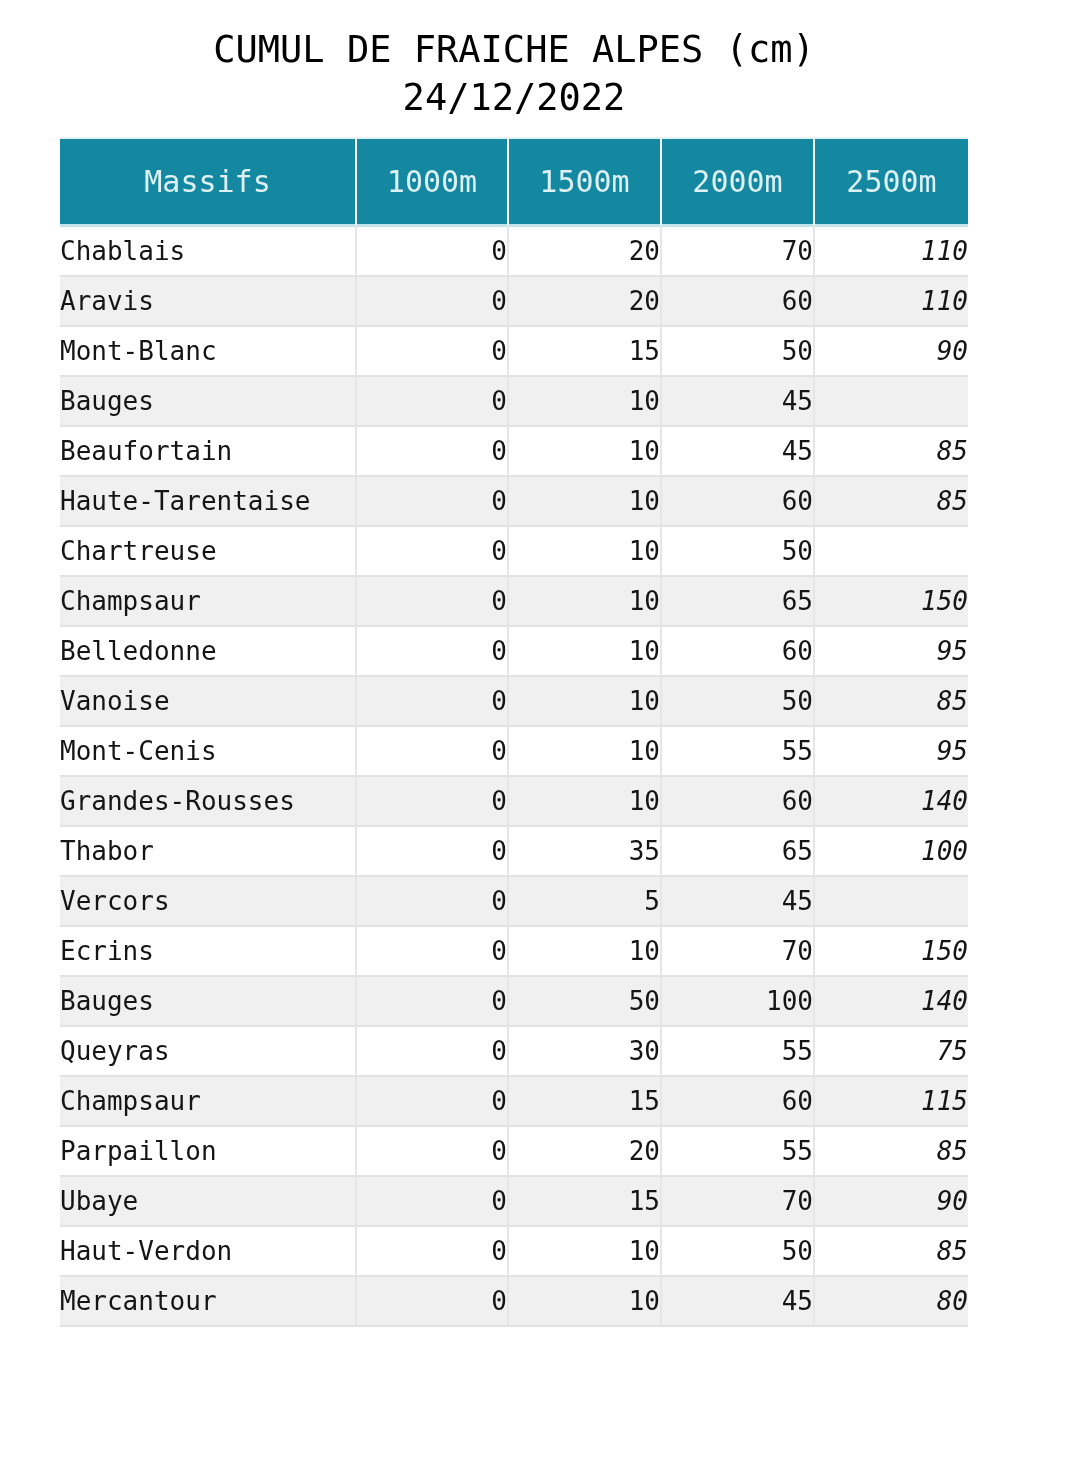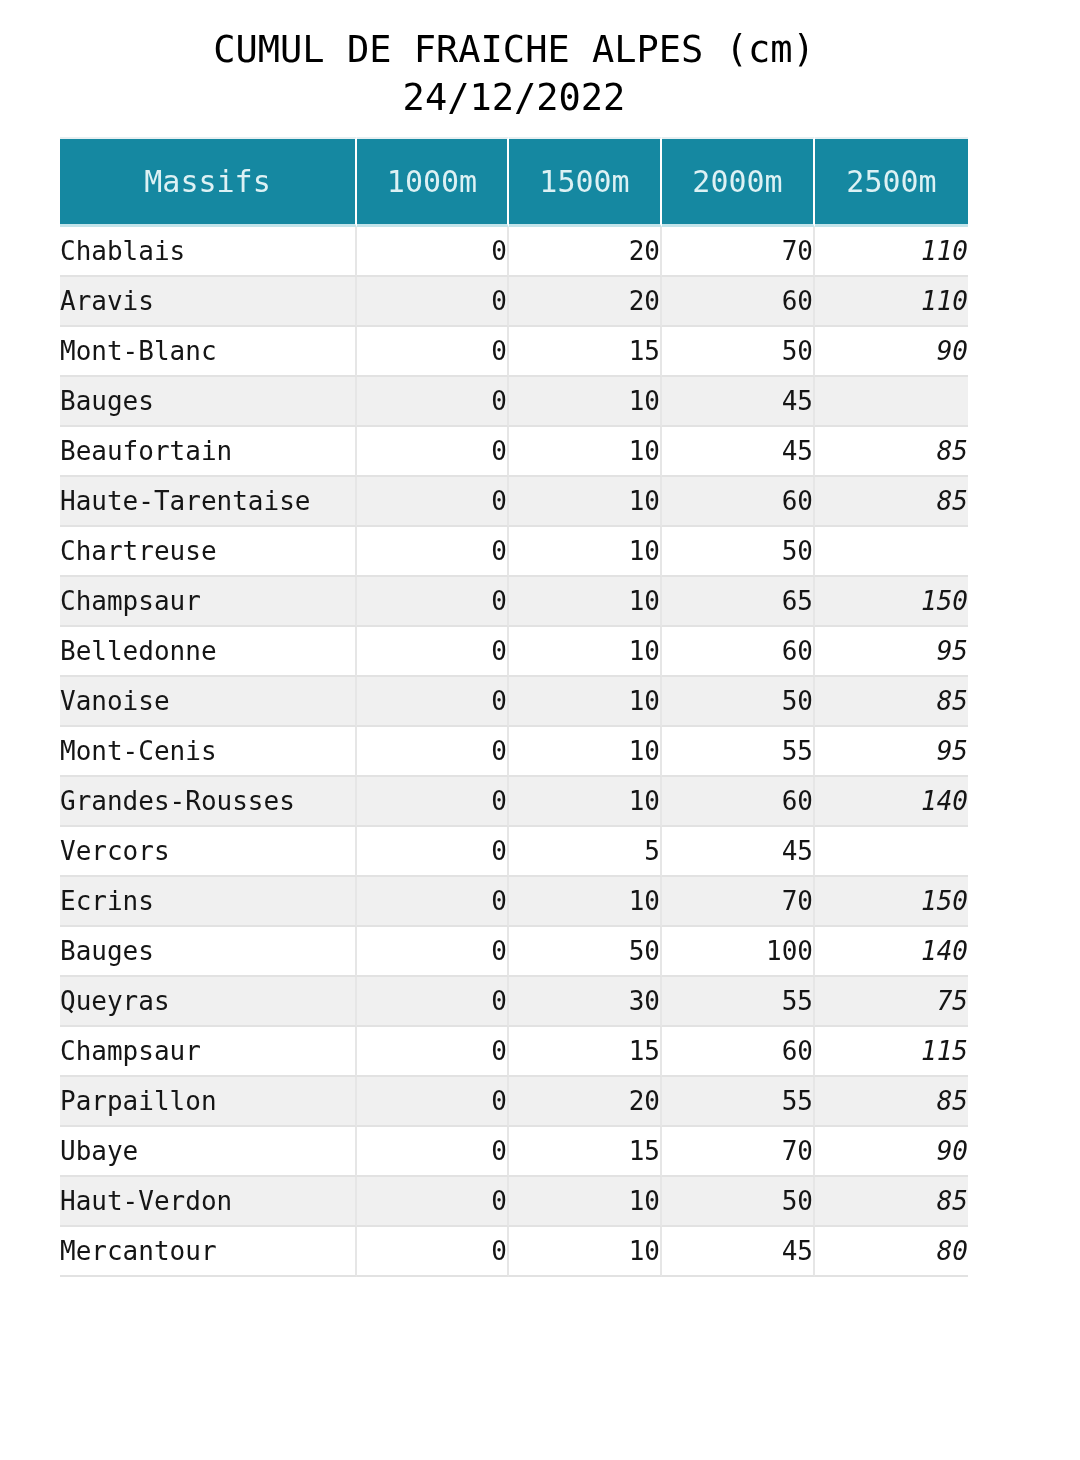--- a/index.html
+++ b/index.html
@@ -182,20 +182,27 @@
         <td class="value-cell">95</td>
       </tr>
       <tr>
         <td class="massif-cell">Grandes-Rousses</td>
         <td class="value-cell">0</td>
         <td class="value-cell">10</td>
         <td class="value-cell">60</td>
         <td class="value-cell">140</td>
       </tr>
       <tr>
+        <td class="massif-cell">Thabor</td>
+        <td class="value-cell">0</td>
+        <td class="value-cell">35</td>
+        <td class="value-cell">65</td>
+        <td class="value-cell">100</td>
+      </tr>
+      <tr>
         <td class="massif-cell">Vercors</td>
         <td class="value-cell">0</td>
         <td class="value-cell">5</td>
         <td class="value-cell">45</td>
         <td class="value-cell"></td>
       </tr>
       <tr>
         <td class="massif-cell">Ecrins</td>
         <td class="value-cell">0</td>
         <td class="value-cell">10</td>

